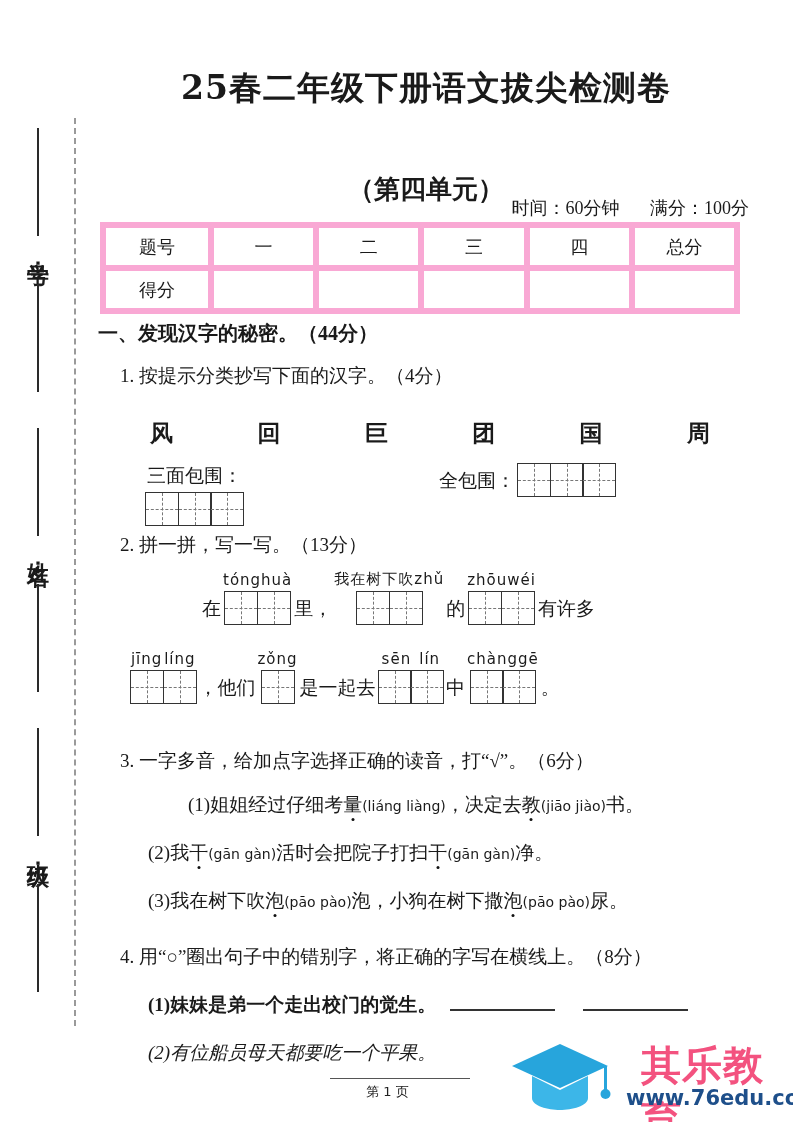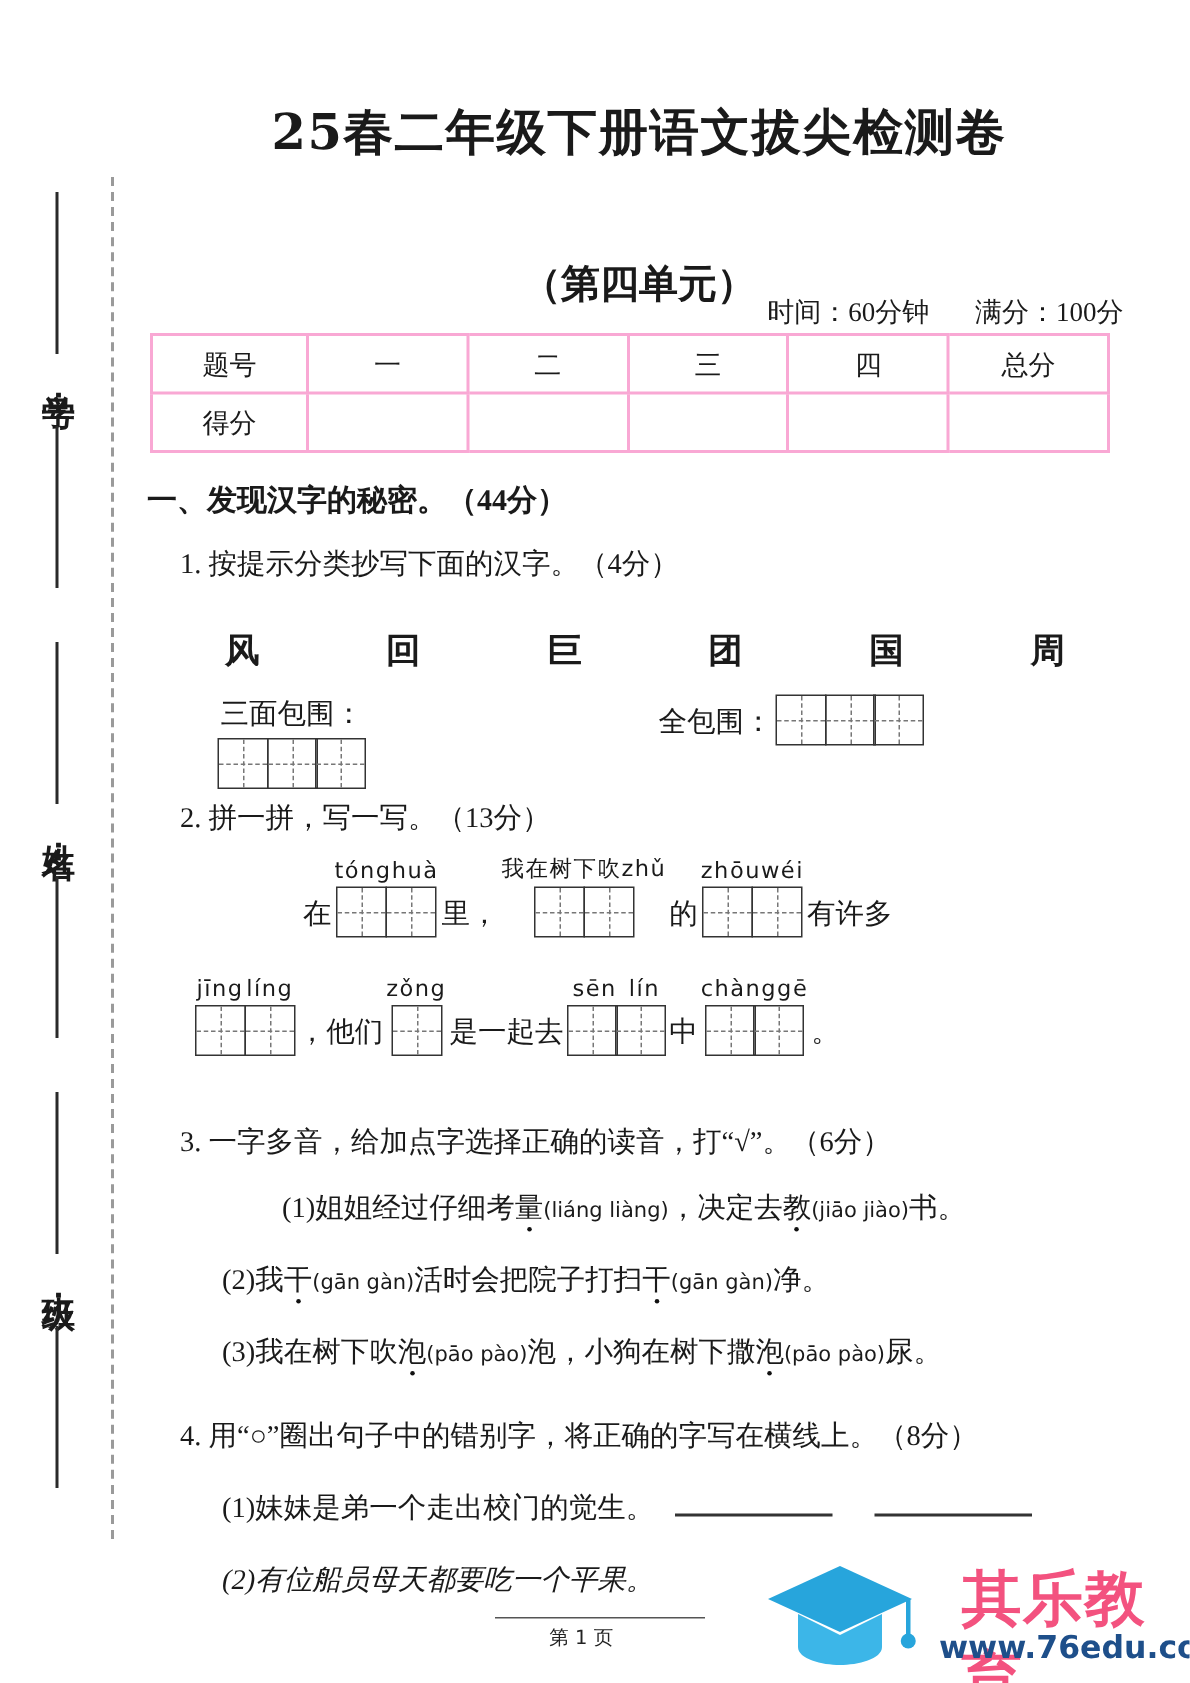--- a/index.html
+++ b/index.html
@@ -65,21 +65,21 @@
   .meta-line span{margin-left:26px;}
 
   
   .score-table{
     position:absolute;left:100px;top:222px;
     width:640px;
     border-collapse:collapse;
     table-layout:fixed;
   }
   .score-table td{
-    border:2px solid #f9a8d4;
+    border:6px solid #f9a8d4;
     height:35px;
     text-align:center;
     vertical-align:middle;
     font-size:18px;
   }
   .score-table td.hdr{width:100px;}
 
   
   .blk{position:absolute;font-size:19px;white-space:nowrap;}
   .sec-h{font-size:20px;font-weight:bold;}
@@ -349,21 +349,21 @@
   <div class="blk" style="left:148px;top:840px;">
     <span>(2)</span><span>我</span><span class="dotchar">干</span><span class="small">(gān  gàn)</span><span>活时会把院子打扫</span><span class="dotchar">干</span><span class="small">(gān  gàn)</span><span>净。</span>
   </div>
 
   <div class="blk" style="left:148px;top:888px;">
     <span>(3)</span><span>我在树下吹</span><span class="dotchar">泡</span><span class="small">(pāo  pào)</span><span>泡，小狗在树下撒</span><span class="dotchar">泡</span><span class="small">(pāo  pào)</span><span>尿。</span>
   </div>
 
   <div class="blk qnum" style="left:120px;top:944px;">4. 用“○”圈出句子中的错别字，将正确的字写在横线上。（8分）</div>
 
-  <div class="blk" style="left:148px;top:992px;">
+  <div class="blk" style="left:148px;top:992px;font-weight:bold;">
     <span>(1)</span><span>妹妹是弟一个走出校门的觉生。</span><span class="ansline"></span><span class="ansline"></span>
   </div>
 
   <div class="blk" style="left:148px;top:1040px;font-style:italic;">
     <span>(2)</span><span>有位船员母天都要吃一个平果。</span>
   </div>
 
   <div class="footer-rule"></div>
   <div class="footer">第 1 页</div>
 

